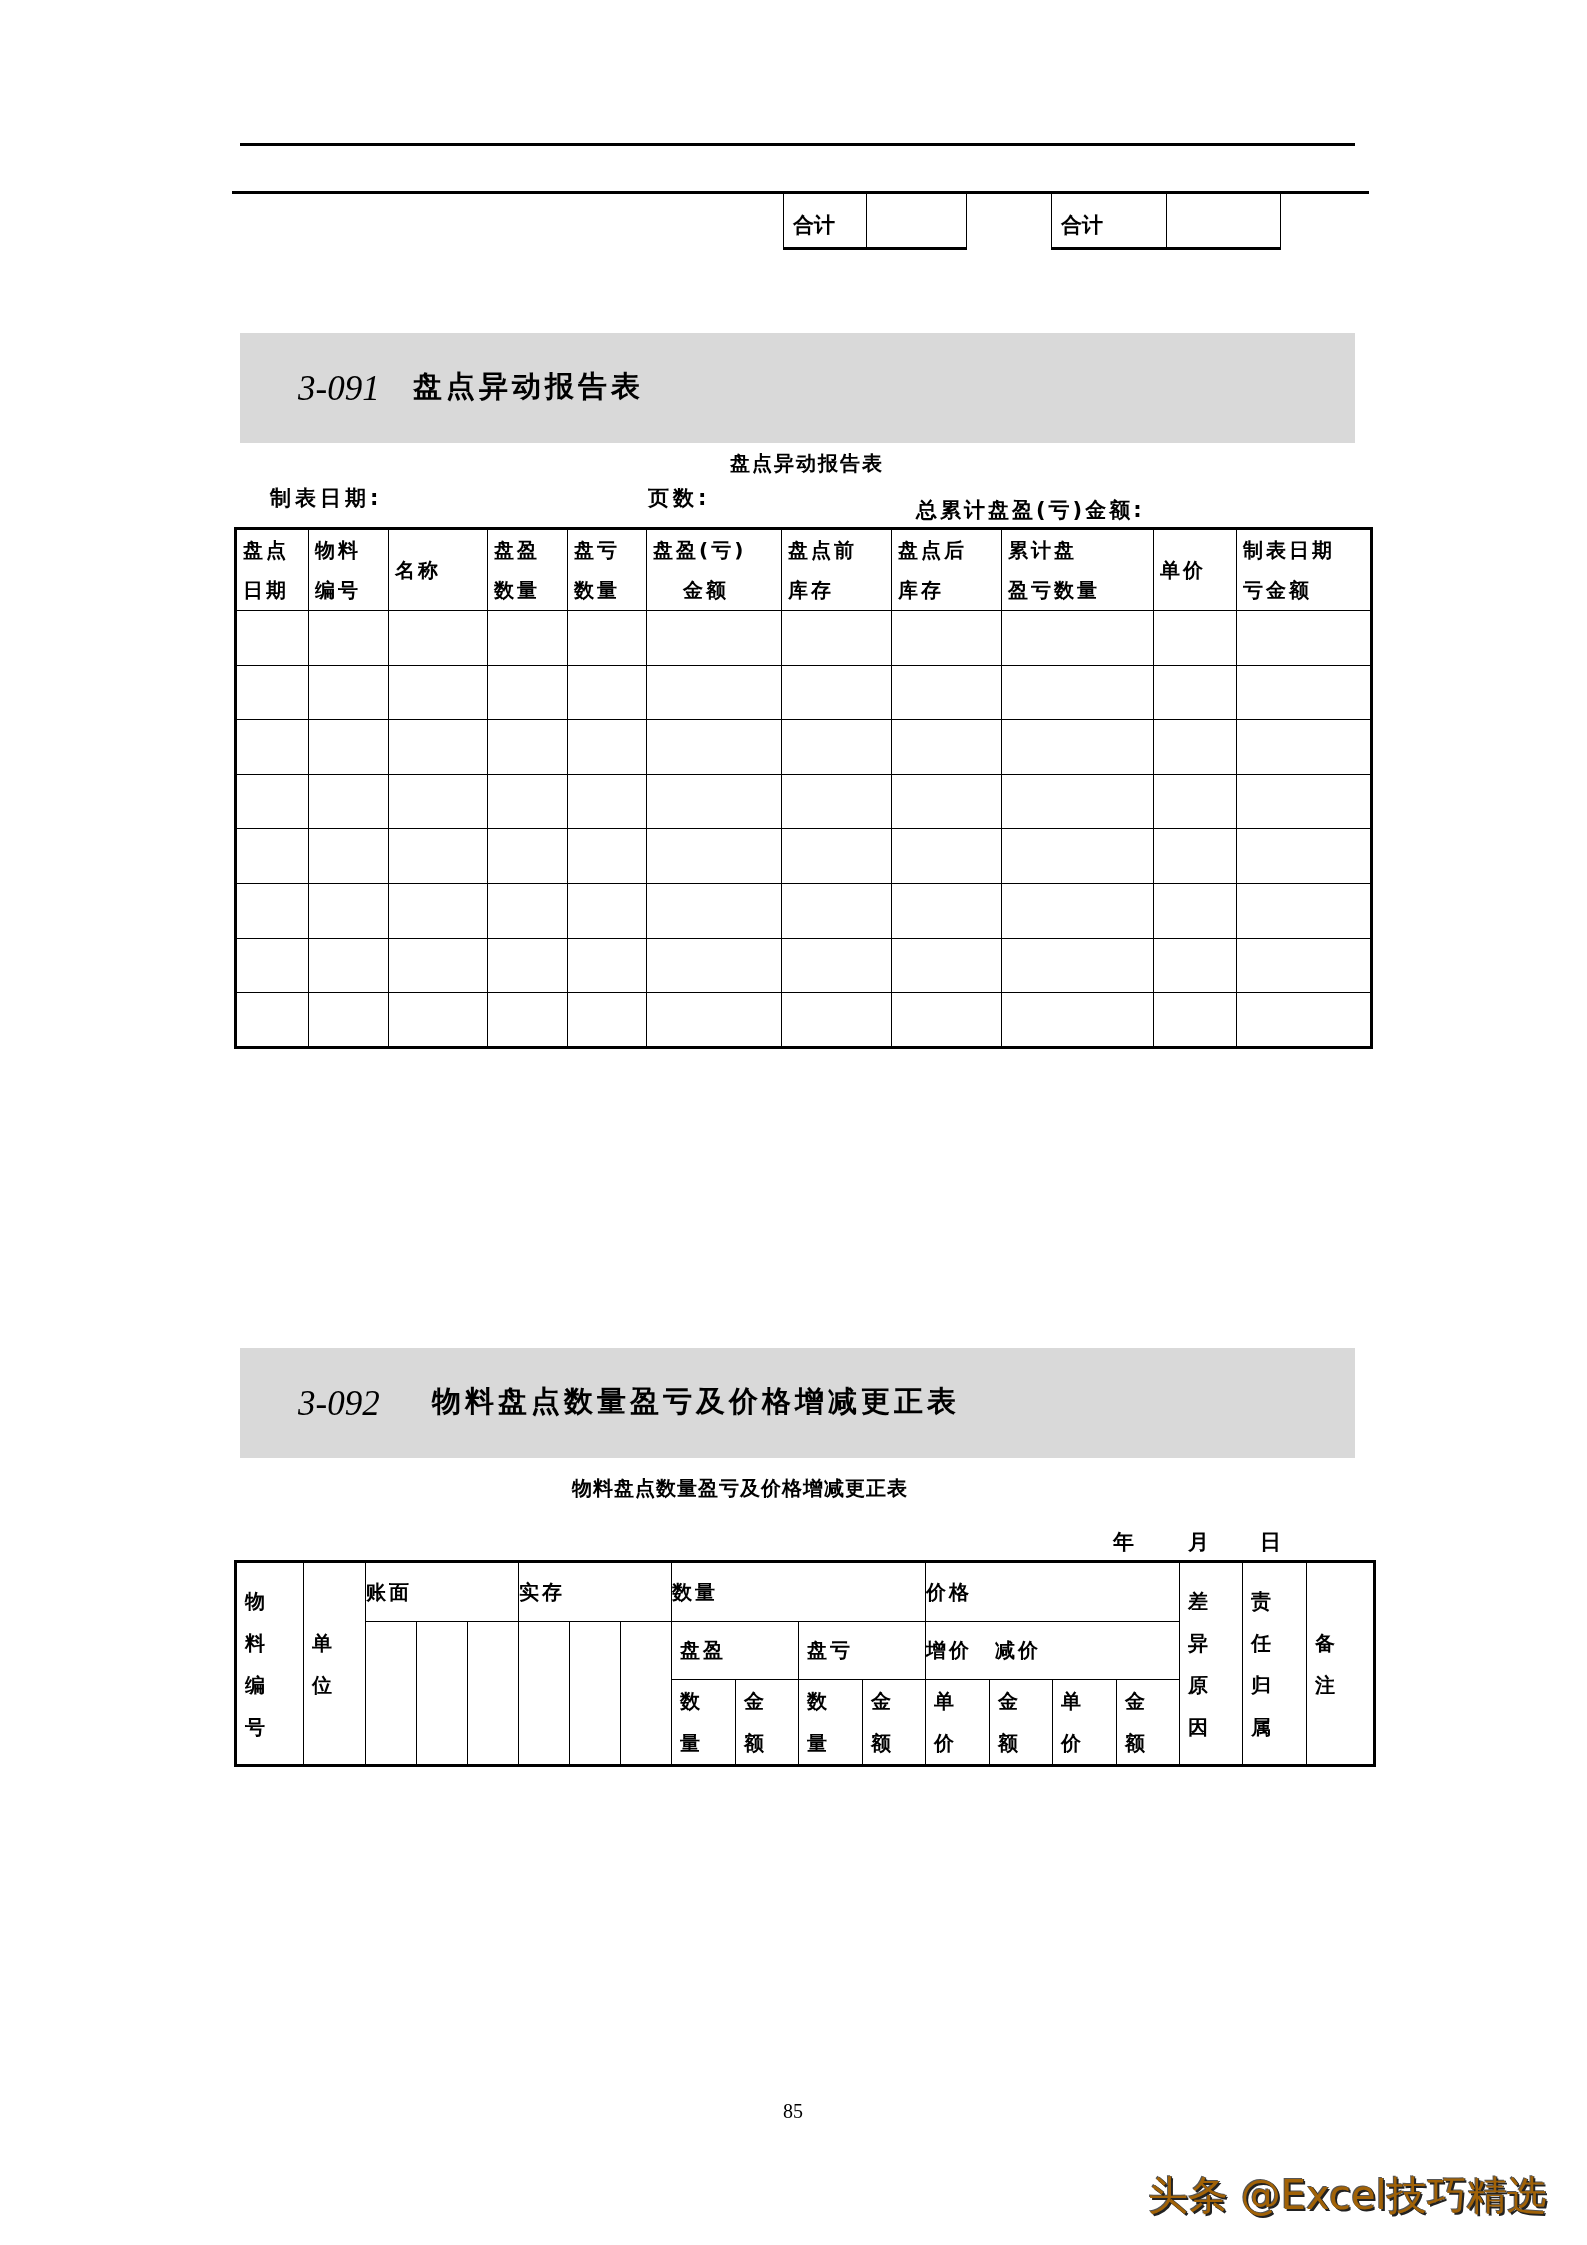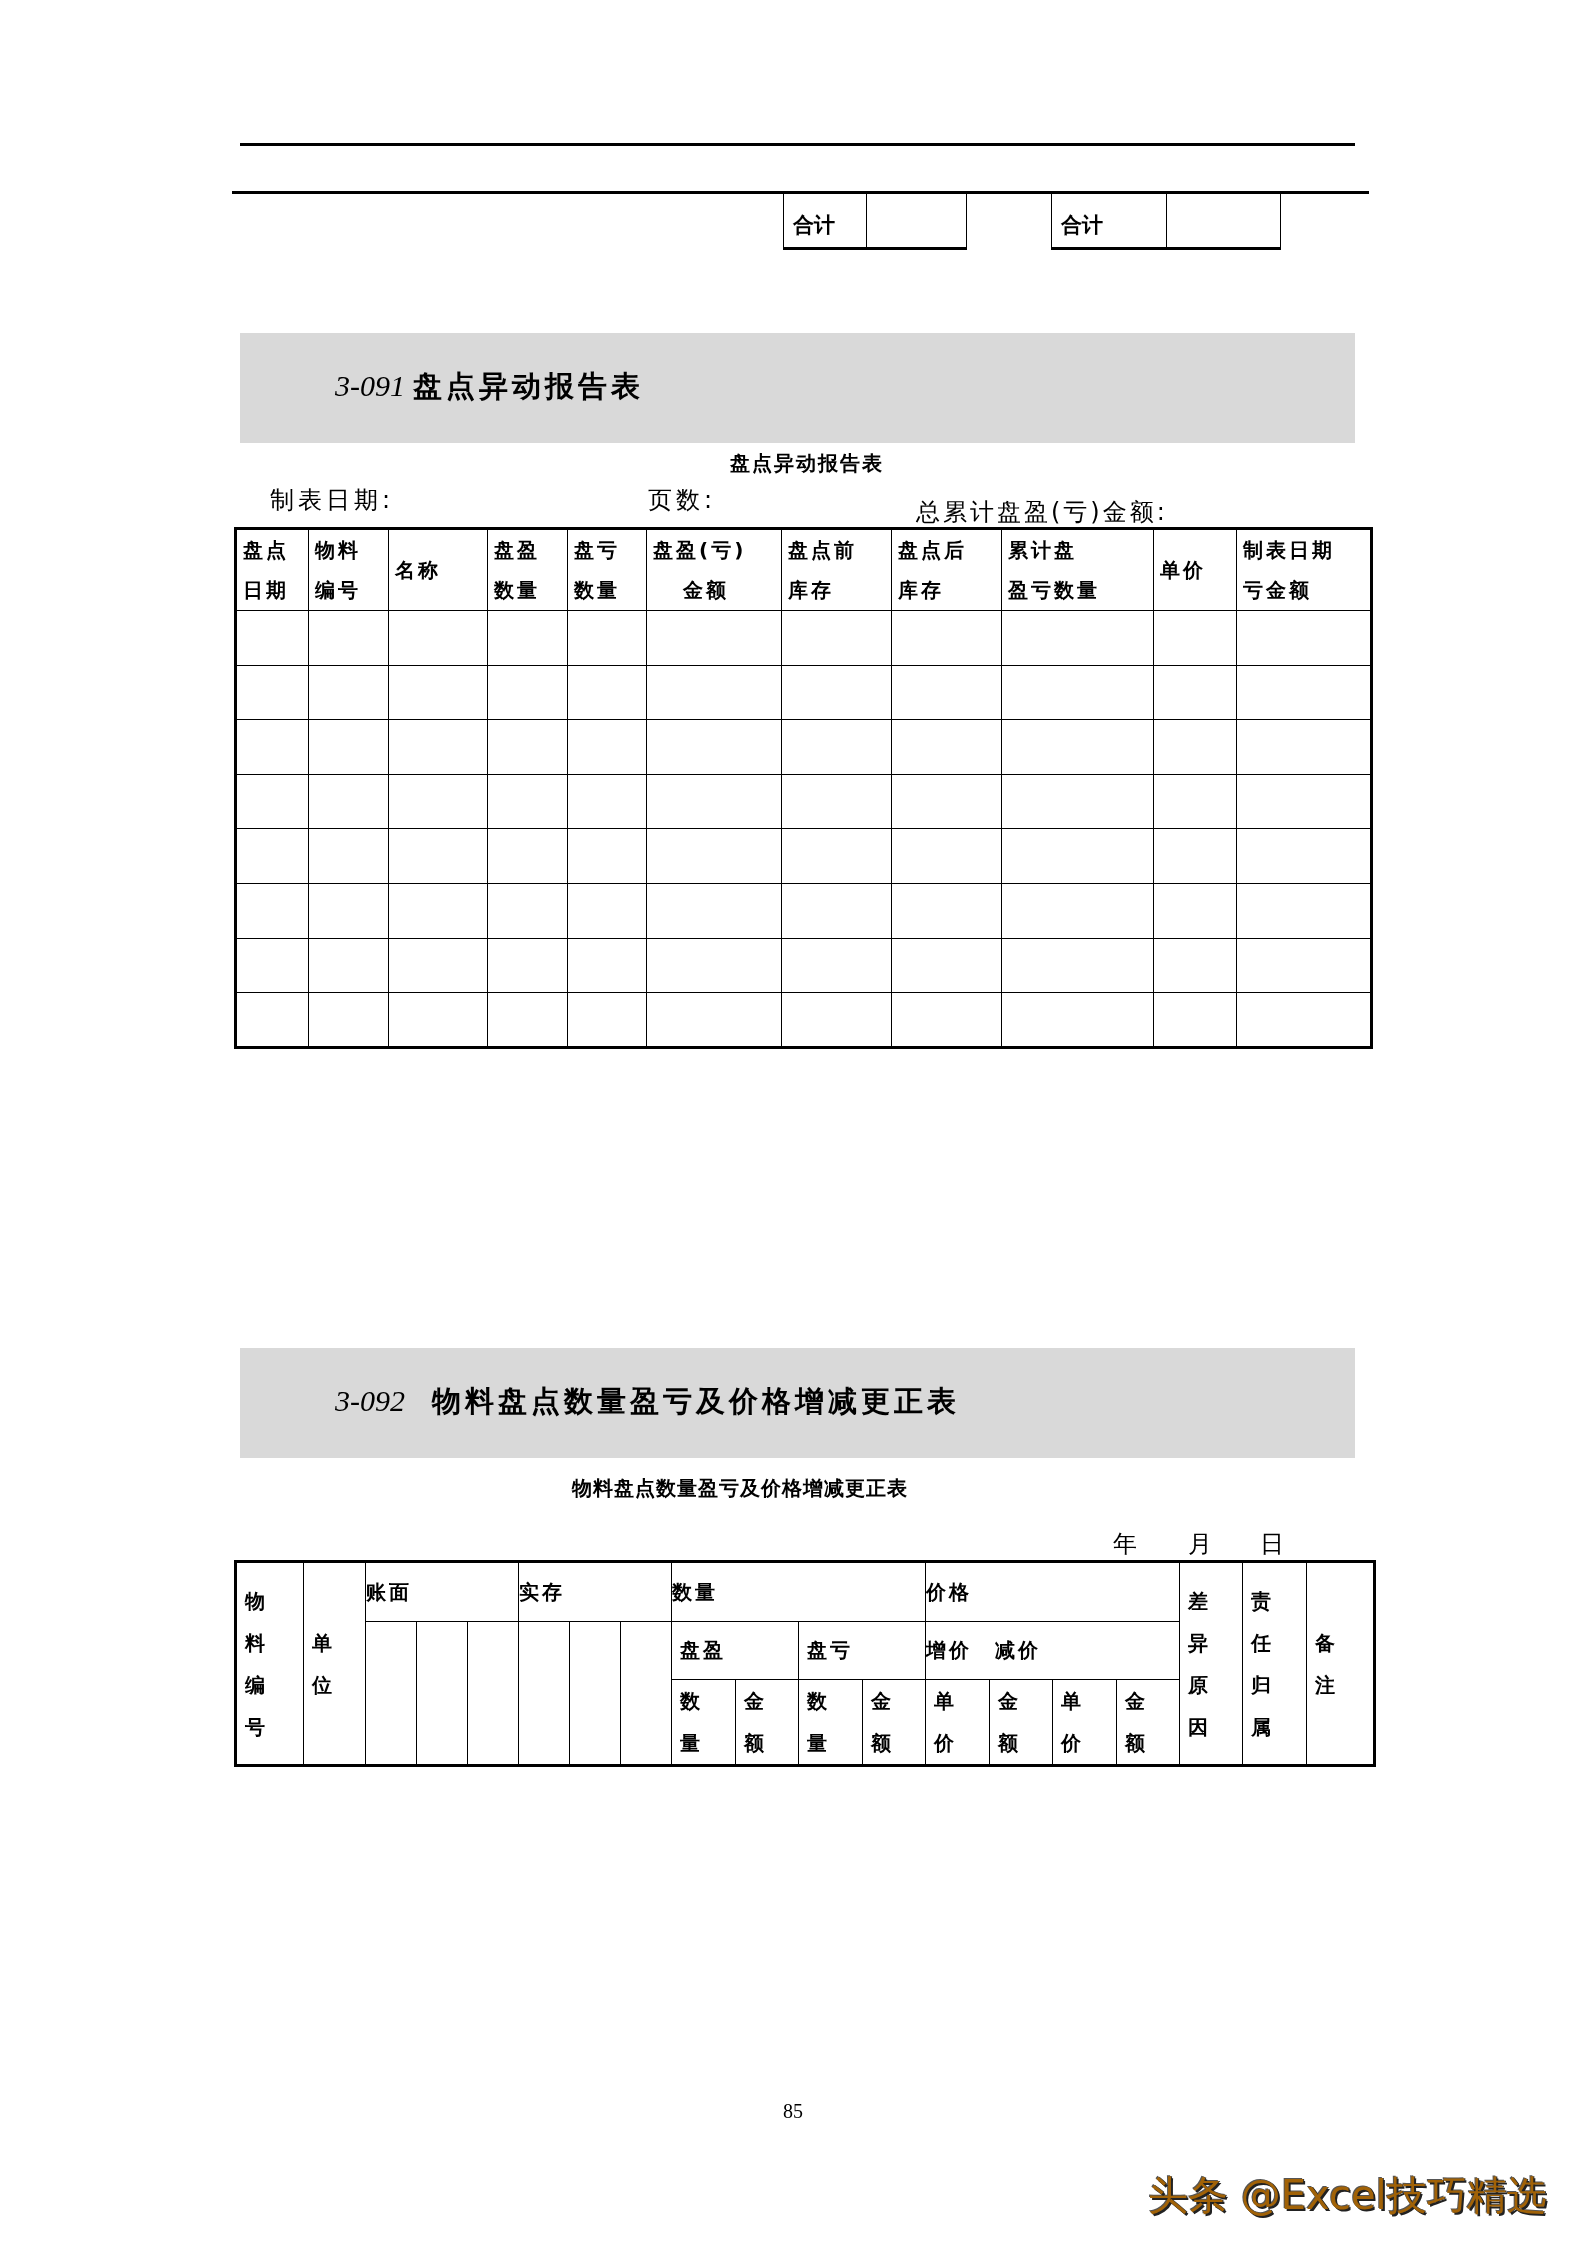--- a/index.html
+++ b/index.html
@@ -2,24 +2,24 @@
 <html><head>
 <meta charset="utf-8">
 <style>
   html, body { margin: 0; padding: 0; background: #ffffff; }
   body { width: 1587px; height: 2245px; position: relative; overflow: hidden;
          font-family: "DejaVu Sans", "Liberation Sans", sans-serif; color: #000; }
   .hline { position: absolute; background: #000; }
   .box { position: absolute; border: 1px solid #000; border-top: none; border-bottom: 3px solid #000; box-sizing: border-box; }
   .box .cell { position: absolute; top: 0; bottom: 0; box-sizing: border-box; font-size: 21px; font-weight: bold; padding: 18px 0 0 9px; }
   .banner { position: absolute; left: 240px; width: 1115px; height: 110px; background: #d9d9d9; }
-  .banner .code { position: absolute; left: 58px; top: 36px; font-family: "Liberation Serif", "DejaVu Serif", serif; font-style: italic; font-size: 30px; margin-left: 37px; }
+  .banner .code { position: absolute; left: 58px; top: 36px; font-family: "Liberation Serif", "DejaVu Serif", serif; font-style: italic; font-size: 35px; }
   .banner .title { position: absolute; top: 34px; font-size: 29px; font-weight: bold; letter-spacing: 4px; }
   .subtitle { position: absolute; font-size: 20px; font-weight: bold; letter-spacing: 2px; white-space: nowrap; }
-  .meta { position: absolute; font-size: 24px; font-weight: normal; letter-spacing: 4px; white-space: nowrap; }
+  .meta { position: absolute; font-size: 21px; font-weight: bold; letter-spacing: 4px; white-space: nowrap; }
   table.grid { position: absolute; border-collapse: collapse; table-layout: fixed; border: 3px solid #000; }
   table.grid td { border: 1.5px solid #000; padding: 0; box-sizing: border-box; font-size: 20px; font-weight: bold; letter-spacing: 3px; vertical-align: middle; }
   #t1 td.h { text-align: left; padding-left: 6px; line-height: 40px; }
   #t2 td { text-align: left; padding-left: 8px; }
   #t2 td.center { text-align: left; padding-left: 0; }
   #t2 td.vert { vertical-align: middle; line-height: 42px; }
   .pagenum { position: absolute; left: 783px; top: 2100px; font-family: "Liberation Serif", "DejaVu Serif", serif; font-size: 20px; }
   .watermark { position: absolute; left: 1148px; top: 2168px; font-size: 40px; color: #a16207;
                text-shadow: 2px 2px 0 #222, -1px -1px 0 #555, 1px 0 0 #333; white-space: nowrap; }
 </style>

